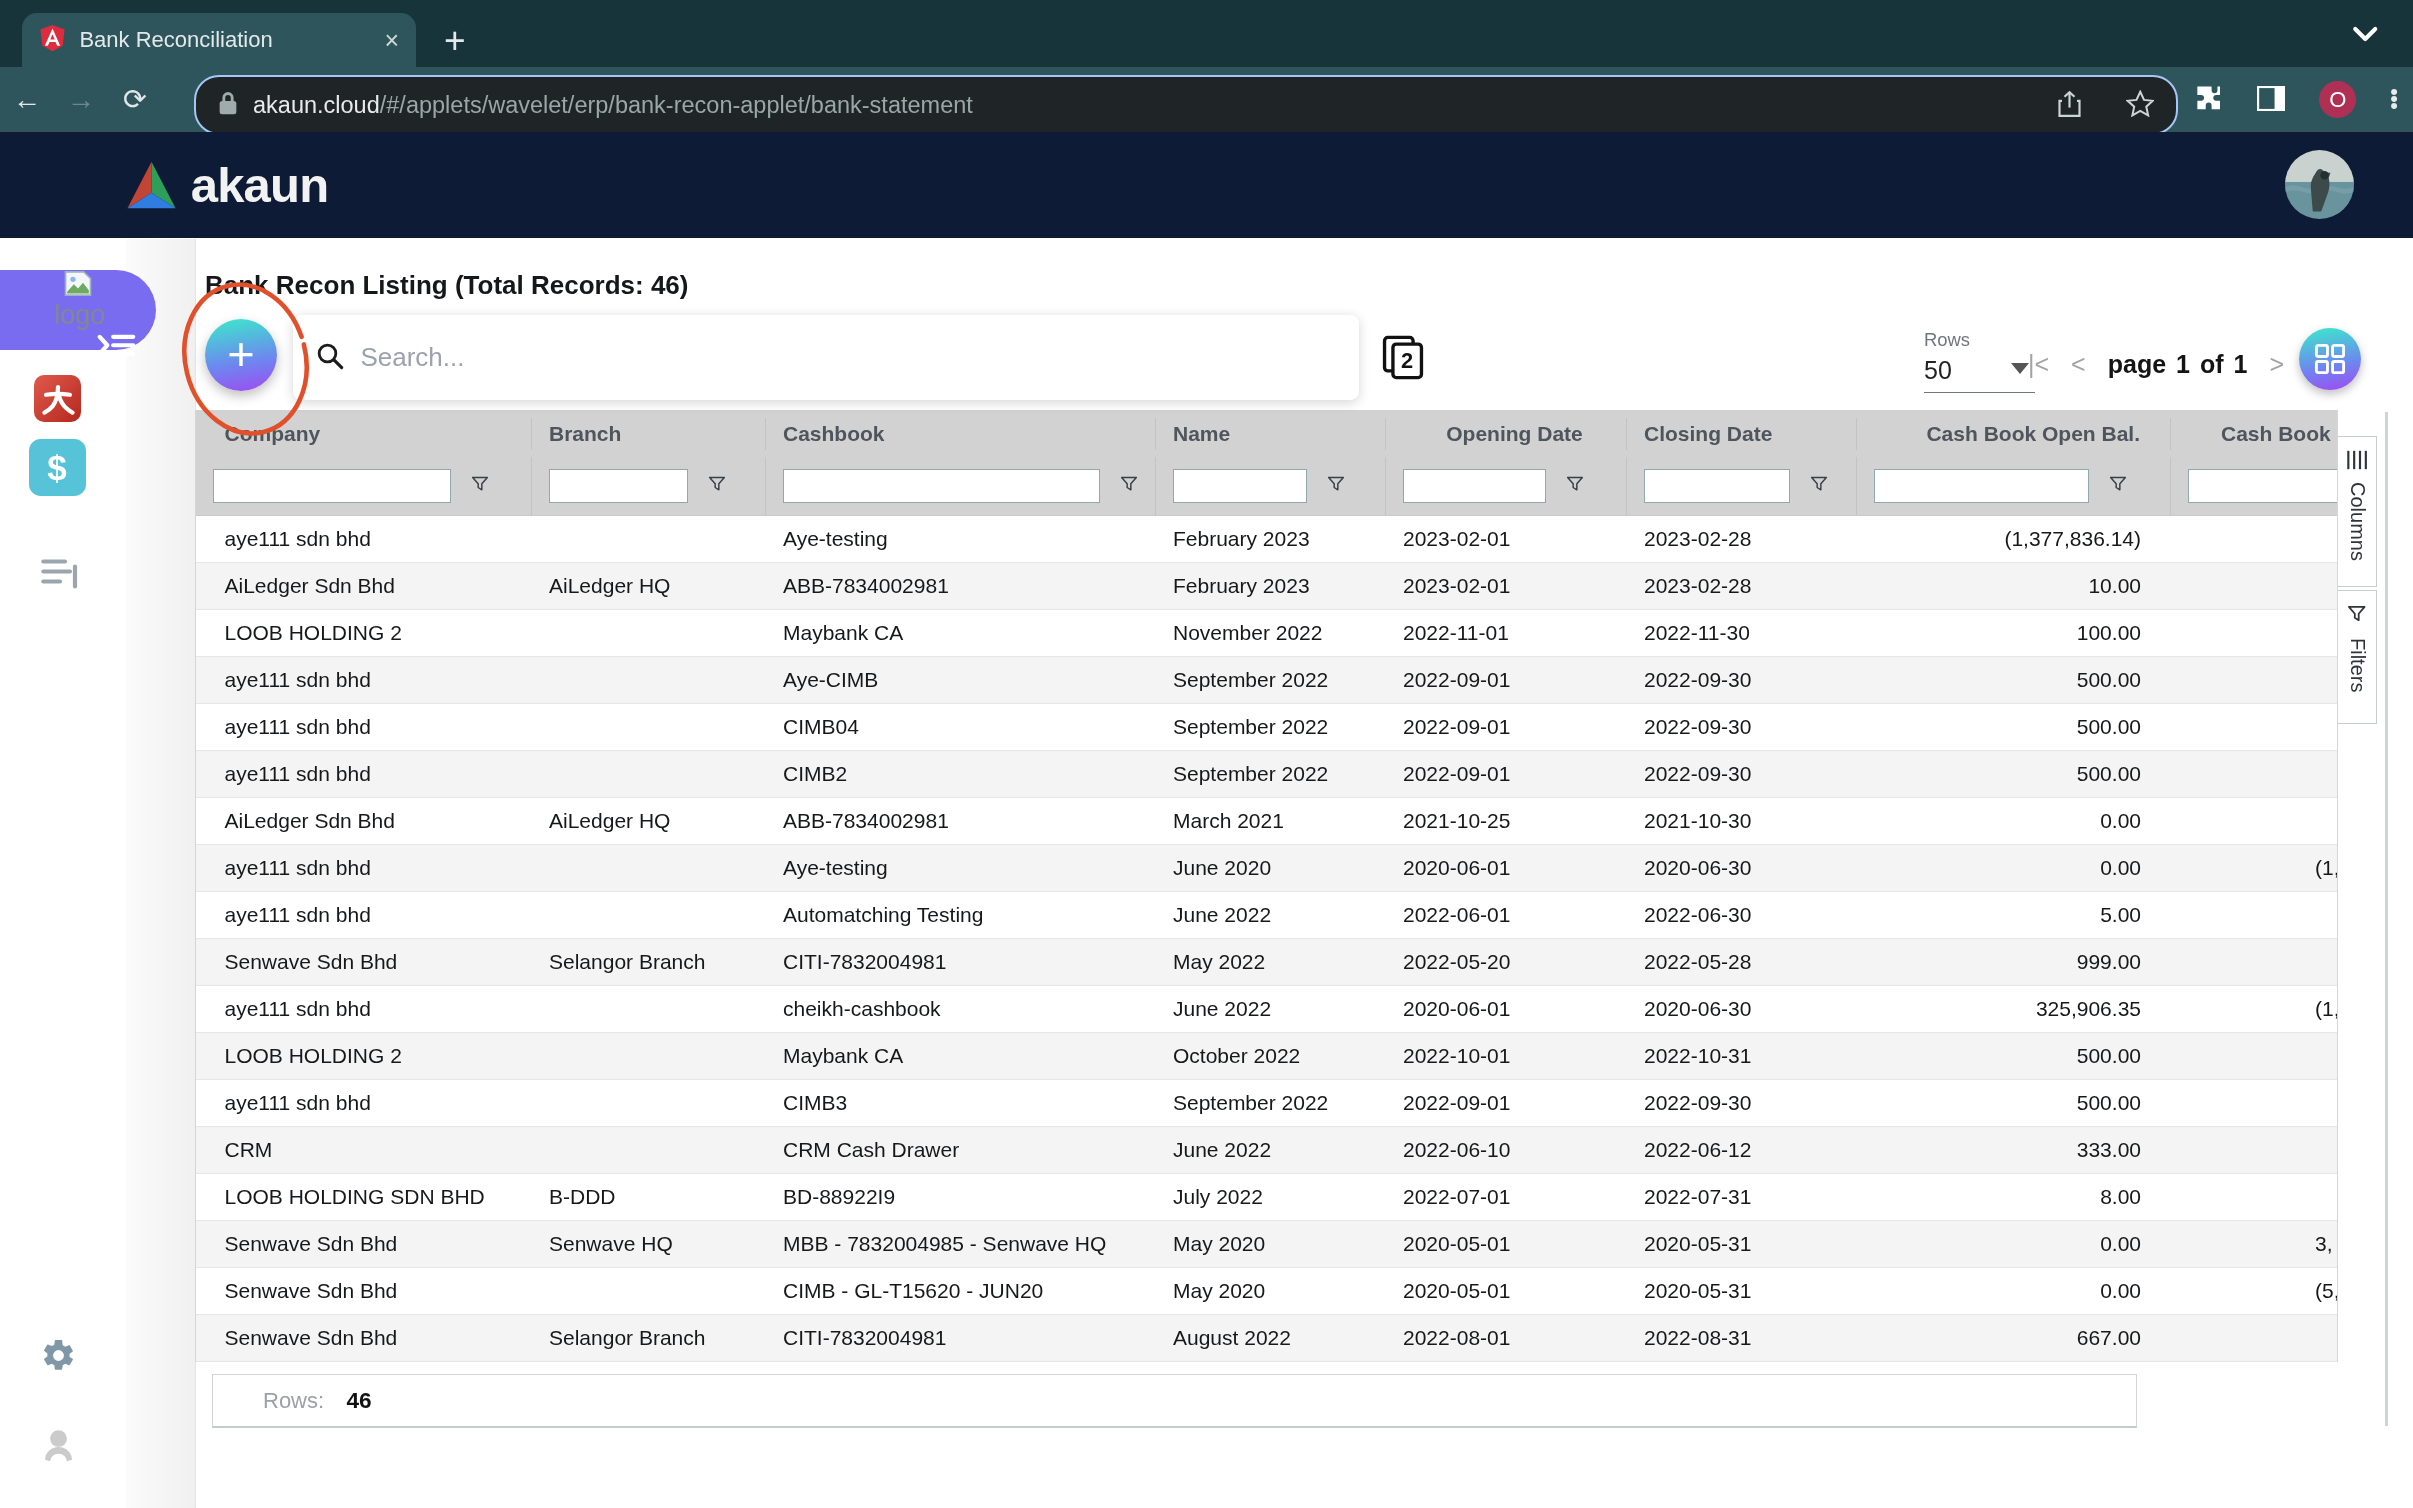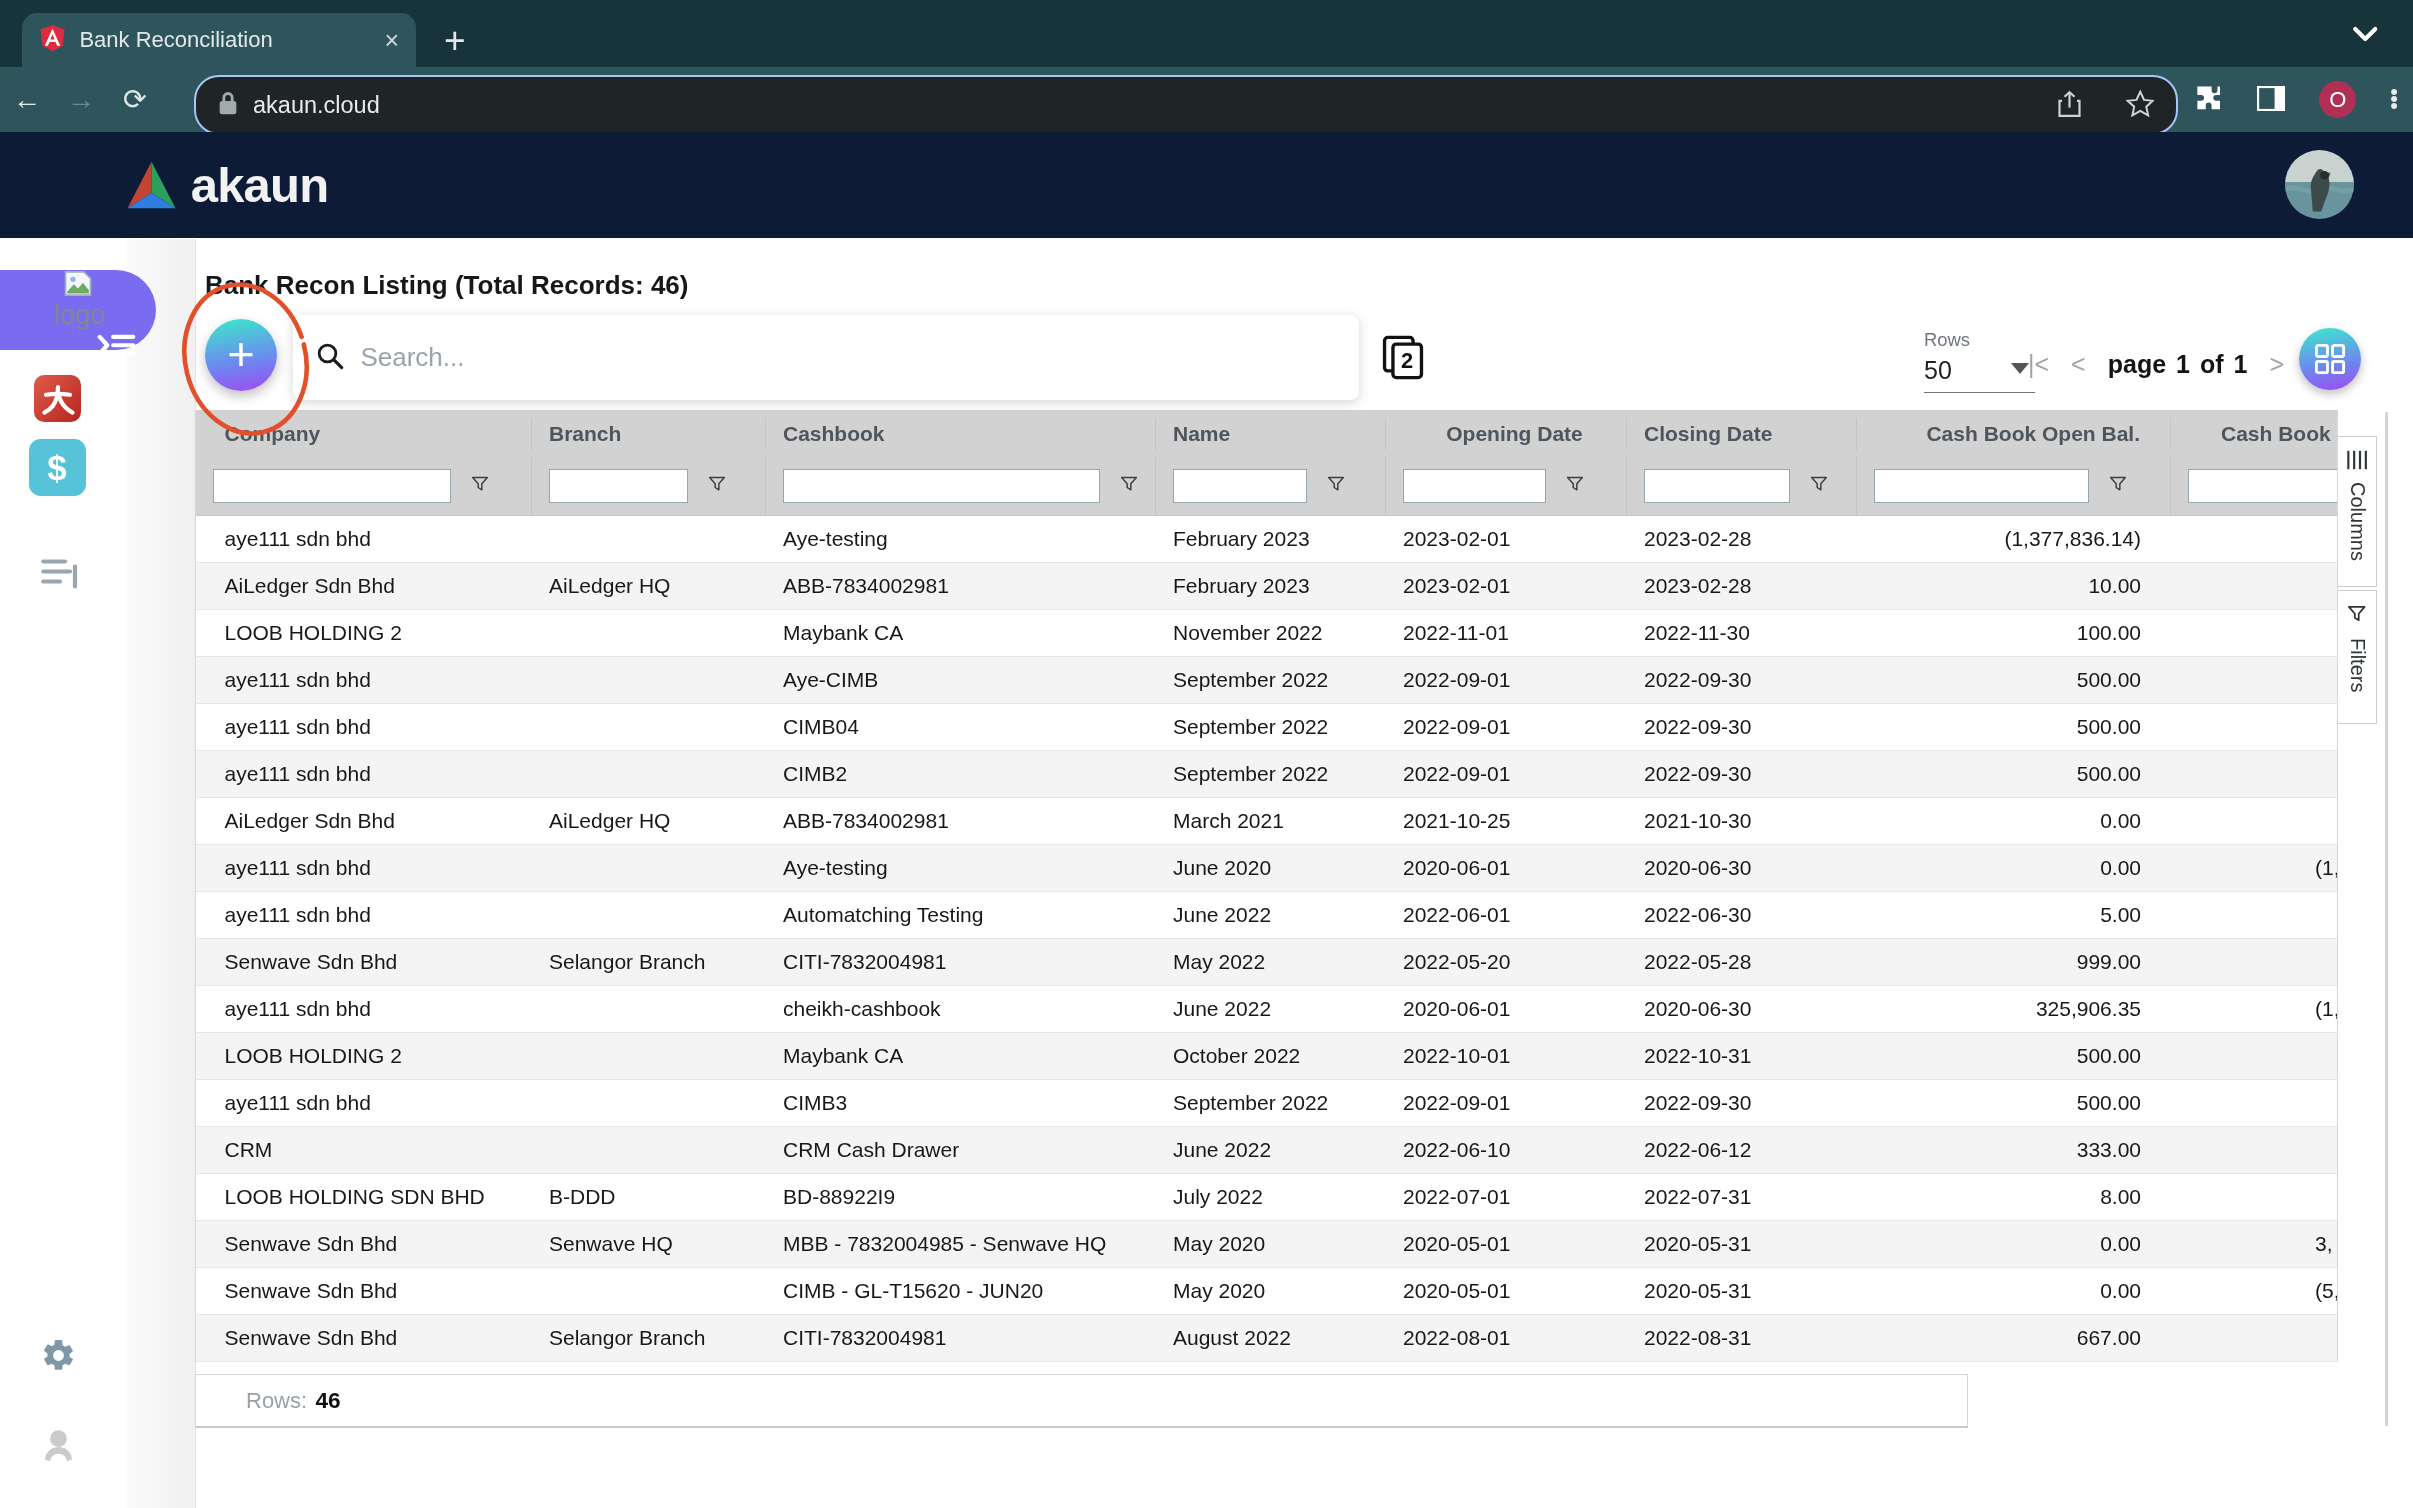--- a/index.html
+++ b/index.html
@@ -80,22 +80,22 @@
       white-space:nowrap;overflow:hidden;}
   .th:last-child{border-right:none;}
   .frow{display:flex;background:#d2d2d2;height:59px;align-items:center;width:2330px;border-bottom:1.7px solid #c9c9c9;}
   .fcell{display:flex;align-items:center;height:100%;border-right:0.8px solid #c3c3c3;}
   .fcell:last-child{border-right:none;}
   .finput{height:34px;background:#fff;border:1.7px solid #93a7af;margin-left:17px;}
   .funnel{margin-left:18.4px;}
   .trow{display:flex;height:47px;align-items:center;border-bottom:0.8px solid #e6e6e6;background:#fff;width:2330px;}
   .trow.alt{background:#f4f4f4;}
   .td{font-size:21px;color:#16181a;white-space:nowrap;overflow:hidden;}
-  .footer{left:195px;top:1374px;width:1773px;height:54px;background:#fff;border:0.8px solid #d2d6d9;
-          border-bottom:2.5px solid #c6cbce;display:flex;align-items:center;}
+  .footer{left:212px;top:1374px;width:1925px;height:54px;background:#fff;border:0.8px solid #d2d6d9;
+          border-bottom:2.5px solid #c6cbce;display:flex;align-items:center;gap:14px;}
   .footer-label{margin-left:50px;font-size:22px;color:#9aa2a8;}
   .footer-value{font-size:22.6px;color:#111;font-weight:700;margin-left:8.4px;}
 
   
   .vtab{left:2338px;width:39px;background:#fff;border:0.8px solid #c8cdd0;border-left:none;
         display:flex;flex-direction:column;align-items:center;padding-top:11.7px;gap:8.4px;}
   .vtab-label{writing-mode:vertical-rl;font-size:20px;color:#2f3438;}
   .vtab-cols{top:436px;height:151px;}
   .vtab-filt{top:590px;height:134px;}
   .scrollbar{left:2385px;top:412px;width:3.4px;height:1014px;background:#cfd4d6;}
@@ -129,20 +129,21 @@
     <span class="navbtn dim">→</span>
     <span class="navbtn">⟳</span>
     <div class="urlbar">
       <span style="margin-right:15px;">
         <svg width="20" height="25" viewBox="0 0 24 30">
             <rect x="2" y="12" width="20" height="16" rx="3" fill="#9fabac"></rect>
             <path d="M7 12 V8 a5 5 0 0 1 10 0 v4" fill="none" stroke="#9fabac" stroke-width="3.4"></path>
           </svg>
       </span>
       <span class="url-domain">akaun.cloud</span>
+        <span class="url-path">/#/applets/wavelet/erp/bank-recon-applet/bank-statement</span>
       <span class="url-right">
         <span>
           <svg width="25" height="28.5" viewBox="0 0 30 34">
               <path d="M6 13 h-3 v18 h24 v-18 h-3" fill="none" stroke="#ccd5d4" stroke-width="2.6"></path>
               <line x1="15" y1="3" x2="15" y2="21" stroke="#ccd5d4" stroke-width="2.6"></line>
               <path d="M9 8 L15 2.5 L21 8" fill="none" stroke="#ccd5d4" stroke-width="2.6"></path>
             </svg>
         </span>
         <span>
           <svg width="28.5" height="27" viewBox="0 0 34 32">

